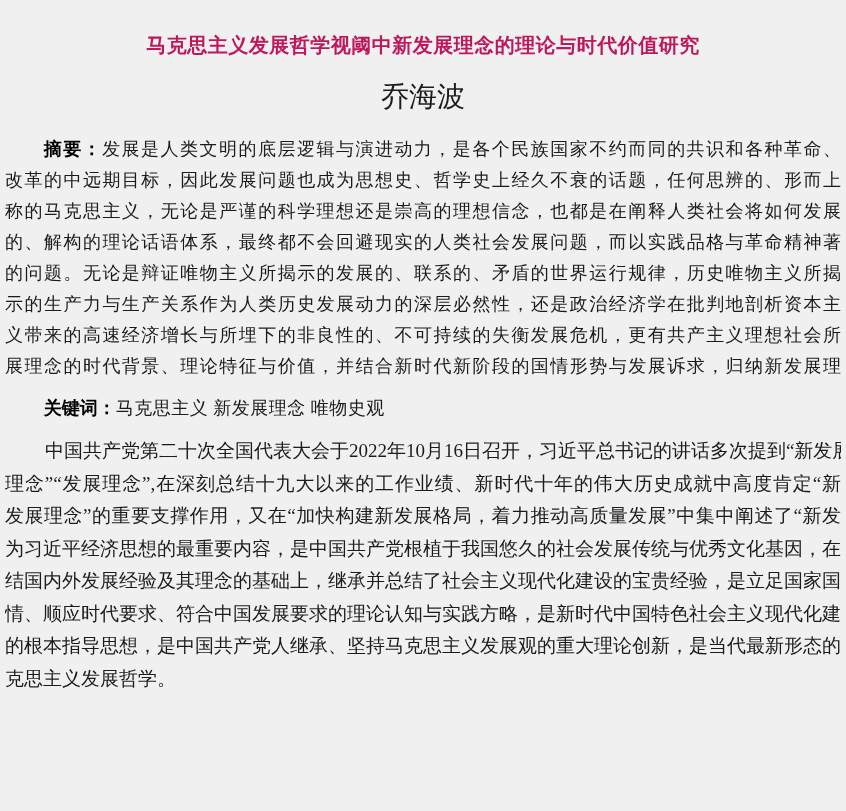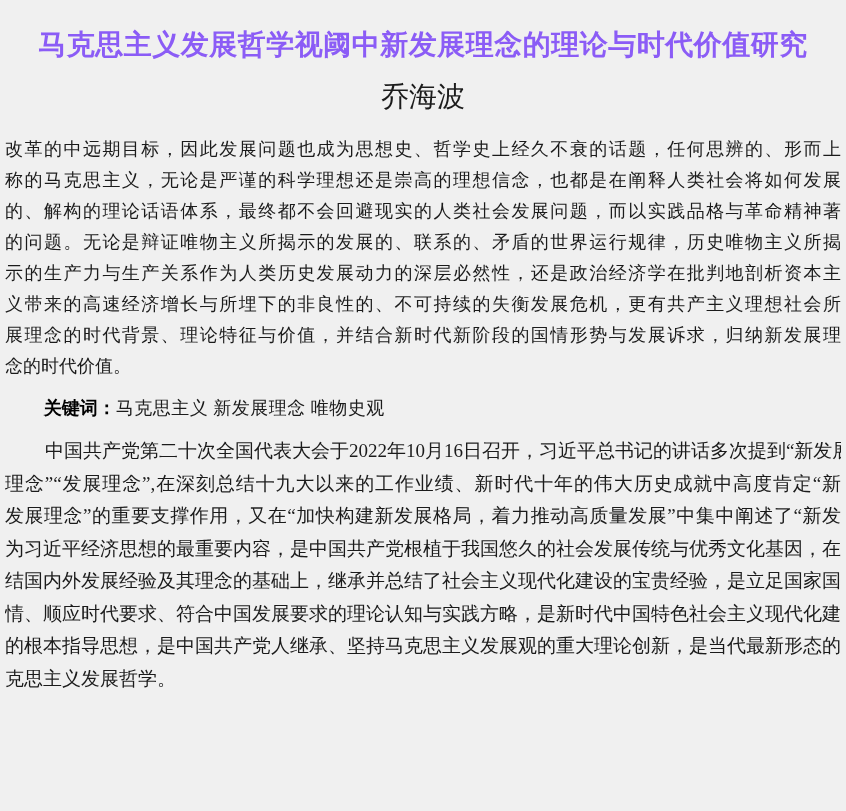--- a/index.html
+++ b/index.html
@@ -14,23 +14,23 @@
     box-sizing: border-box;
     padding: 0 5px;
     overflow: hidden;
     font-family: "Liberation Serif", "DejaVu Serif", serif;
   }
   .doc-title {
     margin-top: 30px;
     text-align: center;
     font-family: "Liberation Sans", "DejaVu Sans", sans-serif;
     font-weight: bold;
-    font-size: 28px;
+    font-size: 20px;
     line-height: 30px;
-    color: #8b5cf6;
+    color: #be185d;
     letter-spacing: 0.5px;
   }
   .doc-author {
     margin-top: 26px;
     text-align: center;
     font-size: 28px;
     line-height: 22px;
   }
   .abstract-section { margin-top: 26px; font-size: 18px; }
   .abstract-section .tline,
@@ -78,29 +78,31 @@
 </head>
 <body>
 
 <div class="page" style="background: rgb(240, 240, 240); color: rgb(27, 27, 27);">
 
   <div class="doc-title">马克思主义发展哲学视阈中新发展理念的理论与时代价值研究</div>
 
   <div class="doc-author">乔海波</div>
 
   <div class="abstract-section">
+    <div class="abstract-first-line">
+      <span class="bold-label">摘要：</span><span>发展是人类文明的底层逻辑与演进动力，是各个民族国家不约而同的共识和各种革命、</span>
+    </div>
     <div>
         <div class="tline">改革的中远期目标，因此发展问题也成为思想史、哲学史上经久不衰的话题，任何思辨的、形而上</div>
         <div class="tline">称的马克思主义，无论是严谨的科学理想还是崇高的理想信念，也都是在阐释人类社会将如何发展</div>
         <div class="tline">的、解构的理论话语体系，最终都不会回避现实的人类社会发展问题，而以实践品格与革命精神著</div>
         <div class="tline">的问题。无论是辩证唯物主义所揭示的发展的、联系的、矛盾的世界运行规律，历史唯物主义所揭</div>
         <div class="tline">示的生产力与生产关系作为人类历史发展动力的深层必然性，还是政治经济学在批判地剖析资本主</div>
         <div class="tline">义带来的高速经济增长与所埋下的非良性的、不可持续的失衡发展危机，更有共产主义理想社会所</div>
         <div class="tline">展理念的时代背景、理论特征与价值，并结合新时代新阶段的国情形势与发展诉求，归纳新发展理</div>
-        <div class="tline tline-last">念的时代价值。</div>
       </div>
   </div>
 
   <div class="keywords-line">
     <span class="bold-label">关键词：</span><span class="keywords-text">马克思主义 新发展理念 唯物史观</span>
   </div>
 
   <div class="body-section">
     <div class="body-first-line">中国共产党第二十次全国代表大会于2022年10月16日召开，习近平总书记的讲话多次提到“新发展</div>
     <div>

